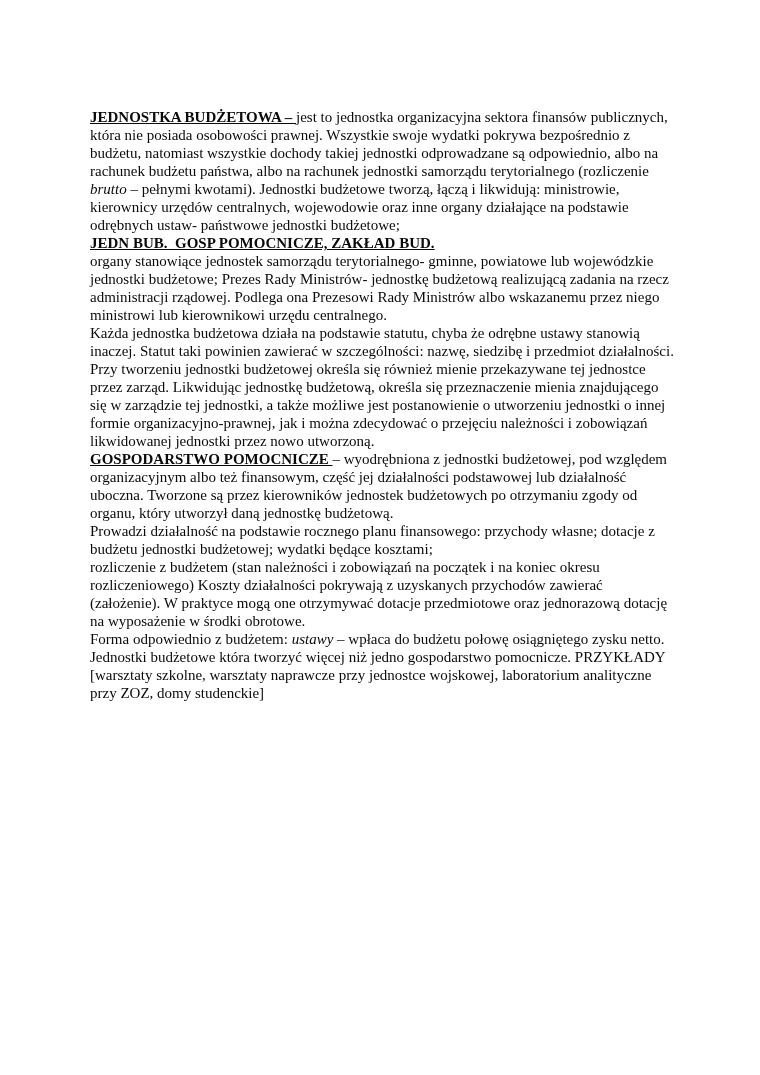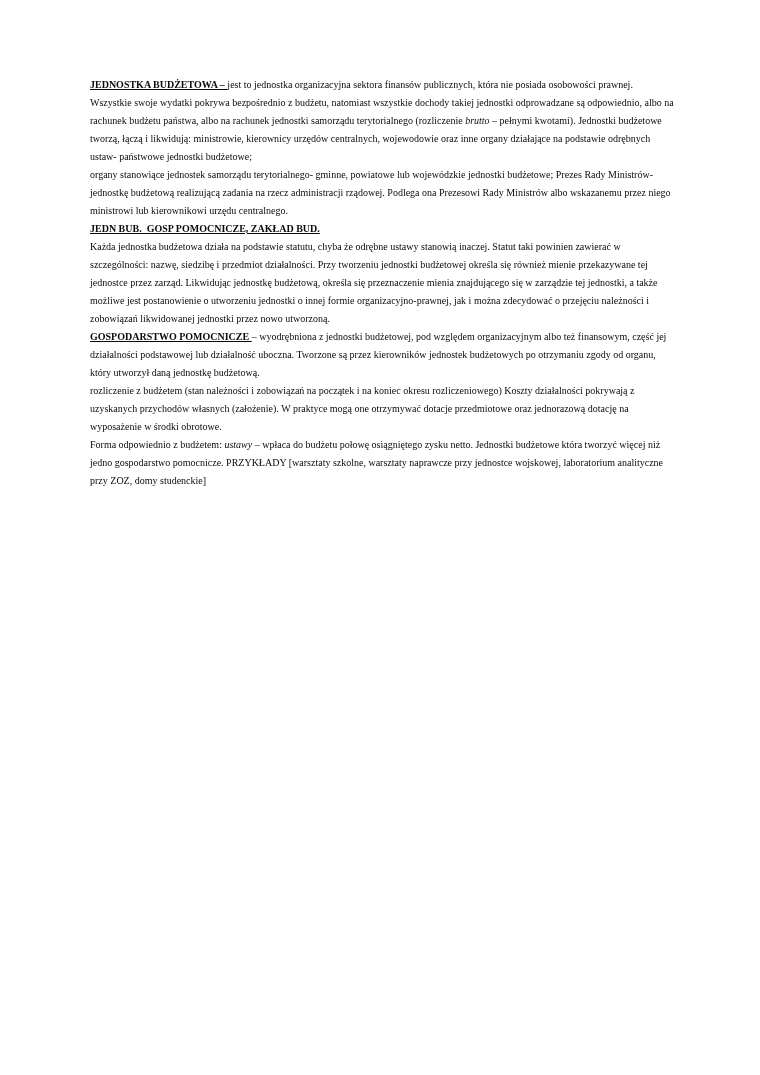--- a/index.html
+++ b/index.html
@@ -12,23 +12,23 @@
     width: 760px;
     height: 1075px;
     background: #ffffff;
     overflow: hidden;
     font-family: "Liberation Serif", serif;
     color: #0a0a0a;
   }
   .content {
     position: absolute;
     left: 90px;
-    top: 76px;
+    top: 108px;
     width: 585px;
-    font-size: 10px;
+    font-size: 15px;
     line-height: 18px;
     text-align: left;
   }
   .content p {
     margin: 0;
     padding: 0;
     white-space: pre-wrap;
   }
   .bu {
     font-weight: bold;
@@ -39,28 +39,29 @@
   }
 </style>
 </head>
 <body>
 
 <div class="page">
   <div class="content">
 
     <p><span class="bu">JEDNOSTKA BUDŻETOWA – </span><span>jest to jednostka organizacyjna sektora finansów publicznych, która nie posiada osobowości prawnej. Wszystkie swoje wydatki pokrywa bezpośrednio z budżetu, natomiast wszystkie dochody takiej jednostki odprowadzane są odpowiednio, albo na rachunek budżetu państwa, albo na rachunek jednostki samorządu terytorialnego (rozliczenie </span><span class="it">brutto</span><span> – pełnymi kwotami). Jednostki budżetowe tworzą, łączą i likwidują: ministrowie, kierownicy urzędów centralnych, wojewodowie oraz inne organy działające na podstawie odrębnych ustaw- państwowe jednostki budżetowe;</span></p>
 
+    <p><span class="bu">JEDN BUB.  GOSP POMOCNICZE, ZAKŁAD BUD.</span></p>
+
     <p><span>organy stanowiące jednostek samorządu terytorialnego- gminne, powiatowe lub wojewódzkie jednostki budżetowe; Prezes Rady Ministrów- jednostkę budżetową realizującą zadania na rzecz administracji rządowej. Podlega ona Prezesowi Rady Ministrów albo wskazanemu przez niego ministrowi lub kierownikowi urzędu centralnego.</span></p>
-
-    <p><span class="bu">JEDN BUB.  GOSP POMOCNICZE, ZAKŁAD BUD.</span></p>
 
     <p><span>Każda jednostka budżetowa działa na podstawie statutu, chyba że odrębne ustawy stanowią inaczej. Statut taki powinien zawierać w szczególności: nazwę, siedzibę i przedmiot działalności. Przy tworzeniu jednostki budżetowej określa się również mienie przekazywane tej jednostce przez zarząd. Likwidując jednostkę budżetową, określa się przeznaczenie mienia znajdującego się w zarządzie tej jednostki, a także możliwe jest postanowienie o utworzeniu jednostki o innej formie organizacyjno-prawnej, jak i można zdecydować o przejęciu należności i zobowiązań likwidowanej jednostki przez nowo utworzoną.</span></p>
 
 
     <p><span class="bu">GOSPODARSTWO POMOCNICZE </span><span>– wyodrębniona z jednostki budżetowej, pod względem organizacyjnym albo też finansowym, część jej działalności podstawowej lub działalność uboczna. Tworzone są przez kierowników jednostek budżetowych po otrzymaniu zgody od organu, który utworzył daną jednostkę budżetową.</span></p>
 
+    <p><span>Prowadzi działalność na podstawie rocznego planu finansowego: przychody własne; dotacje z budżetu jednostki budżetowej; wydatki będące kosztami;</span></p>
 
-    <p><span>rozliczenie z budżetem (stan należności i zobowiązań na początek i na koniec okresu rozliczeniowego) Koszty działalności pokrywają z uzyskanych przychodów własnych (założenie). W praktyce mogą one otrzymywać dotacje przedmiotowe oraz jednorazową dotację na wyposażenie w środki obrotowe.</span></p>
+    <p><span>rozliczenie z budżetem (stan należności i zobowiązań na początek i na koniec okresu rozliczeniowego) Koszty działalności pokrywają z uzyskanych przychodów zawierać (założenie). W praktyce mogą one otrzymywać dotacje przedmiotowe oraz jednorazową dotację na wyposażenie w środki obrotowe.</span></p>
 
     <p><span>Forma odpowiednio z budżetem: </span><span class="it">ustawy</span><span> – wpłaca do budżetu połowę osiągniętego zysku netto. Jednostki budżetowe która tworzyć więcej niż jedno gospodarstwo pomocnicze. PRZYKŁADY [warsztaty szkolne, warsztaty naprawcze przy jednostce wojskowej, laboratorium analityczne przy ZOZ, domy studenckie]</span></p>
 
   </div>
 </div>
 
 </body></html>

